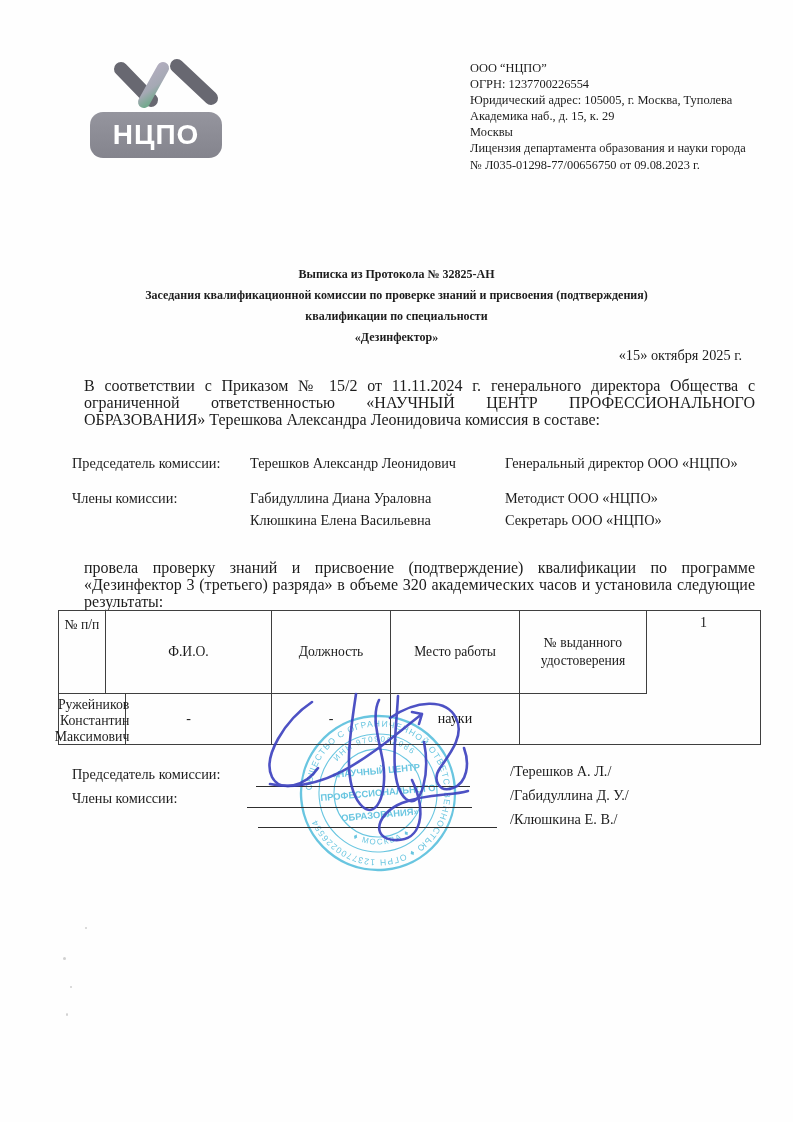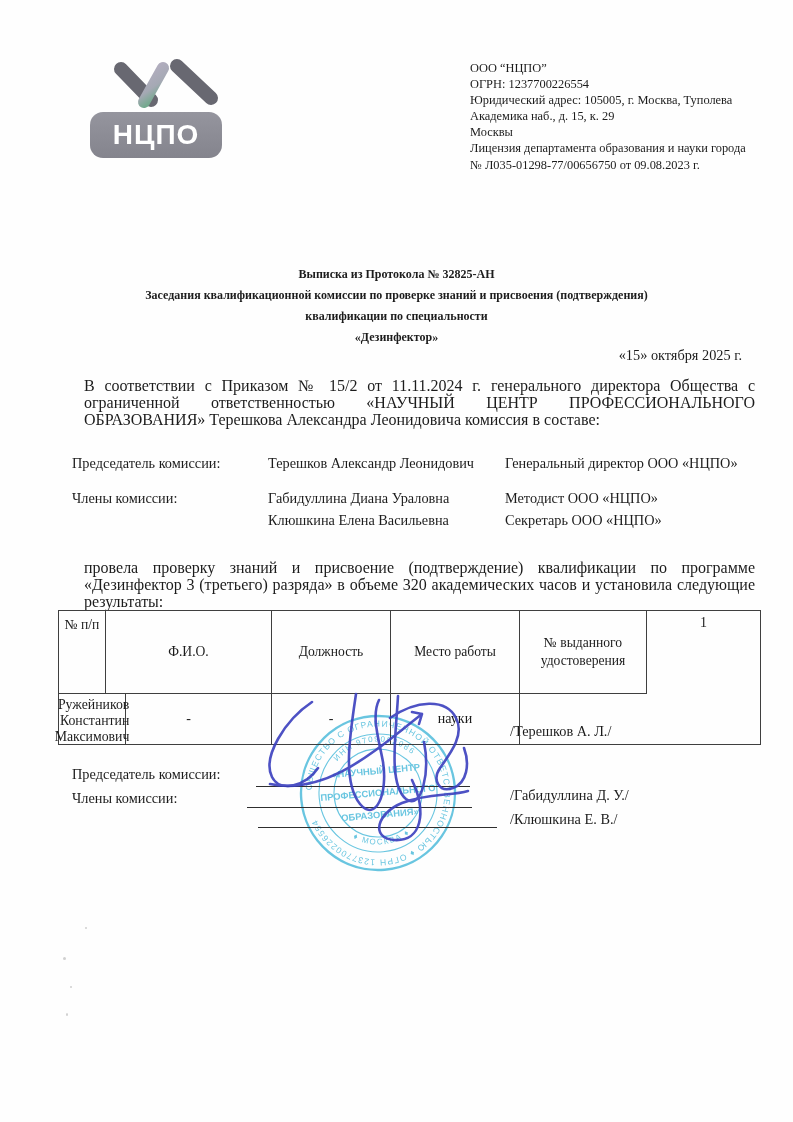--- a/index.html
+++ b/index.html
@@ -25,21 +25,21 @@
          font-weight:bold;font-size:12px;line-height:21px;}
   .doc-date{position:absolute;top:347px;right:51px;font-size:14.3px;}
   
   .para{position:absolute;left:84px;width:671px;font-size:16px;line-height:17px;text-align:justify;}
   .para1{top:377px;}
   .para2{top:559px;}
   
   .commission{position:absolute;left:72px;top:455px;width:671px;font-size:14.3px;}
   .c-row{position:absolute;left:0;width:671px;height:20px;}
   .c-label{position:absolute;left:0;}
-  .c-name{position:absolute;left:196px;}
+  .c-name{position:absolute;left:178px;}
   .c-role{position:absolute;left:433px;white-space:nowrap;}
   
   .rtable{
     position:absolute;left:58px;top:610px;width:701px;z-index:2;
     display:grid;grid-template-columns:47px 166px 119px 129px 127px 113px;
     grid-template-rows:83px 50px;
     border:1.4px solid #3f3f3f;box-sizing:content-box;
   }
   .cell{border-right:1px solid #3f3f3f;display:flex;align-items:center;
         justify-content:center;text-align:center;box-sizing:border-box;}
@@ -170,21 +170,21 @@
     </g>
   </svg>
 
   <div class="sig-label" style="top:766px;">Председатель комиссии:</div>
   <div class="sig-label" style="top:790px;">Члены комиссии:</div>
 
   <div class="sig-line" style="left:256px;top:786px;width:214px;"></div>
   <div class="sig-line" style="left:247px;top:807px;width:225px;"></div>
   <div class="sig-line" style="left:258px;top:827px;width:239px;"></div>
 
-  <div class="sig-name" style="top:723px;">/Терешков А. Л./</div>
+  <div class="sig-name" style="top:763px;">/Терешков А. Л./</div>
   <div class="sig-name" style="top:787px;">/Габидуллина Д. У./</div>
   <div class="sig-name" style="top:811px;">/Клюшкина Е. В./</div>
 
   <svg class="autograph-svg" width="280" height="190" viewBox="0 0 280 190">
     <g fill="none" stroke="#3a3fbe" stroke-width="2.6" stroke-linecap="round" opacity="0.9">
       <path d="M 72,30 C 45,48 22,85 32,105 C 40,121 66,114 78,96"></path>
       <path d="M 30,112 C 88,124 138,76 182,42 M 182,42 l -10,-2 M 182,42 l -3,10"></path>
       <path d="M 116,22 C 110,62 102,110 120,132 C 136,151 148,121 143,90 C 139,68 131,44 139,28"></path>
       <path d="M 158,24 C 156,62 148,112 166,127 C 182,139 190,100 184,70"></path>
       <path d="M 172,108 C 187,140 182,170 154,168 C 130,166 137,141 162,131 C 187,121 212,124 228,119"></path>

